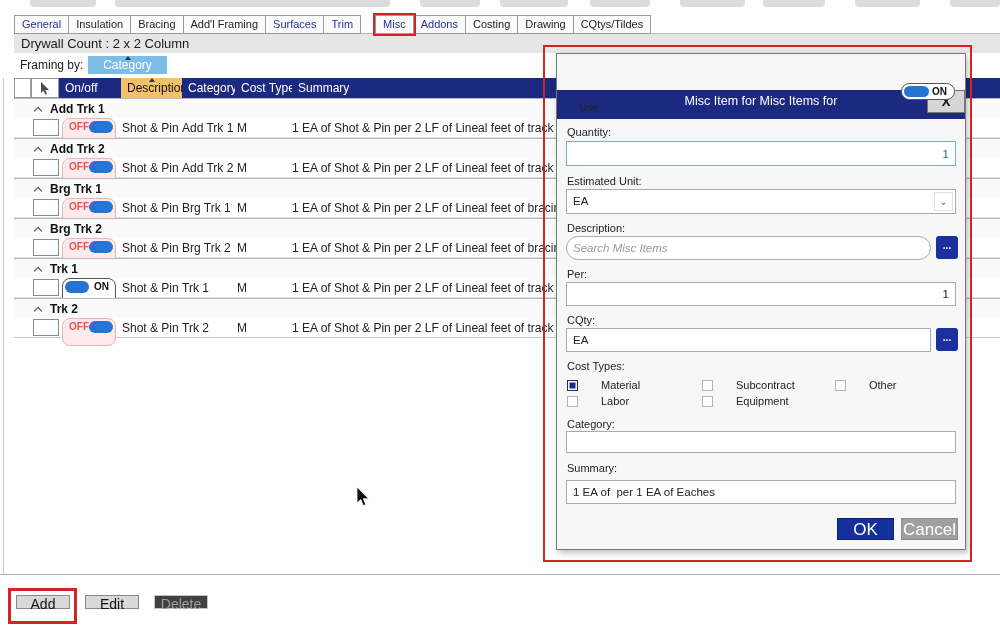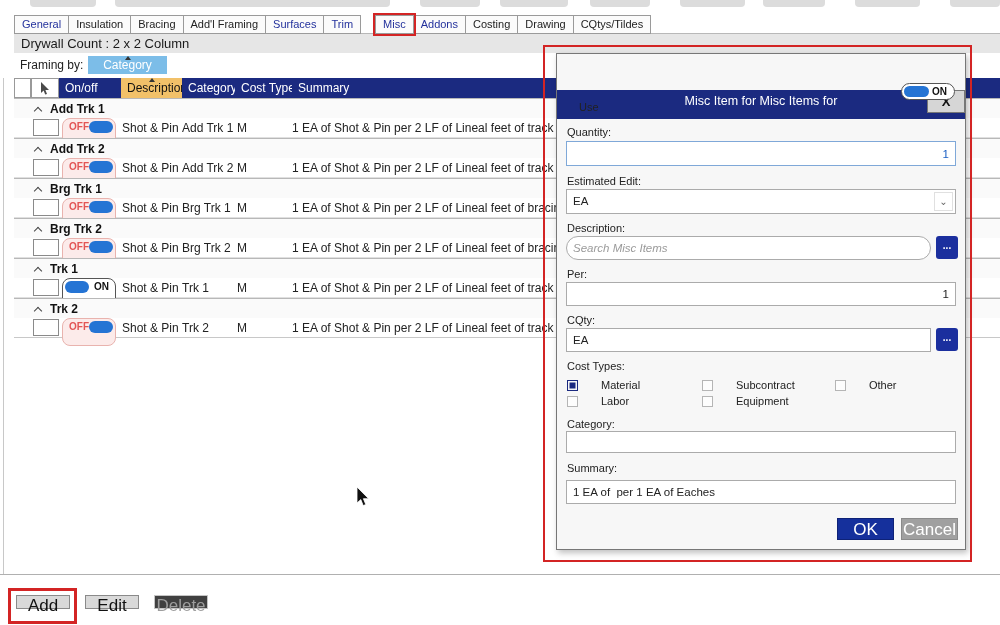--- a/index.html
+++ b/index.html
@@ -68,21 +68,21 @@
   .tgl.on { background:#fff; border:1px solid #555; }
   .tgl.on .knob { left:2px; }
   .tgl.on .tgl-label { right:6px; color:#111; }
   .c-desc { position:absolute; left:108px; top:3px; font-size:12px; white-space:nowrap; }
   .c-cat  { position:absolute; left:168px; top:3px; font-size:12px; white-space:nowrap; }
   .c-ct   { position:absolute; left:223px; top:3px; font-size:12px; white-space:nowrap; }
   .c-sum  { position:absolute; left:278px; top:3px; font-size:12px; white-space:nowrap; }
   
   .fbtn {
     position:absolute; top:595px; width:54px; height:14px; background:#d9d9d9; border:1px solid #8a8a8a;
-    font-size:17px; font-family:"Liberation Sans", sans-serif; color:#111; text-align:center;
+    font-size:14px; font-family:"Liberation Sans", sans-serif; color:#111; text-align:center;
   }
   .fbtn.disabled { background:#404040; color:#9d9d9d; border-color:#c5c5c5; }
   
   .anno { position:absolute; border:3px solid #d32424; z-index:20; pointer-events:none; }
   
   #dialog {
     position:absolute; left:556px; top:53px; width:410px; height:497px; background:#f7f7f7;
     border:1px solid #777; box-shadow:2px 3px 6px rgba(0,0,0,.25); z-index:10;
   }
   #dialog-titlebar { position:absolute; left:0; top:0; right:0; height:29px; background:#1b2a80;margin-top:36px; }
@@ -296,21 +296,21 @@
     <div class="dlg-toggle">
       <span class="knob"></span>
       <span class="tgl-label">ON</span>
     </div>
 
     <div class="dlabel" style="left:22px;top:47px">Use</div>
 
     <div class="dlabel" style="left:10px;top:72px">Quantity:</div>
     <input class="dinput num qty focus" style="top: 87px;" readonly="" value="1">
 
-    <div class="dlabel" style="left:10px;top:121px">Estimated Edit:</div>
+    <div class="dlabel" style="left:10px;top:121px">Estimated Unit:</div>
     <div class="dsel" style="top:135px">
       <span>EA</span>
       <span class="chev-dn">⌄</span>
     </div>
 
     <div class="dlabel" style="left:10px;top:168px">Description:</div>
     <input class="dinput" style="top: 182px; width: 365px; height: 24px; border-radius: 12px;" placeholder="Search Misc Items">
     <div class="browse-btn" style="top:182px">...</div>
 
     <div class="dlabel" style="left:10px;top:214px">Per:</div>

